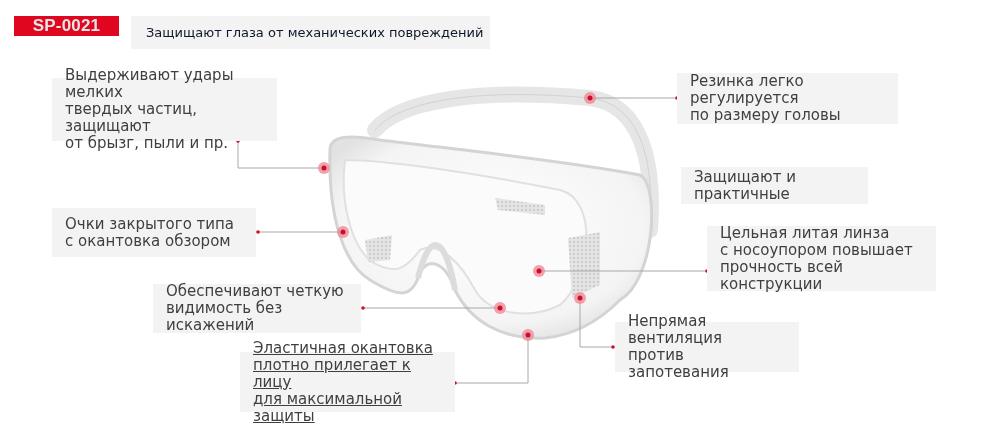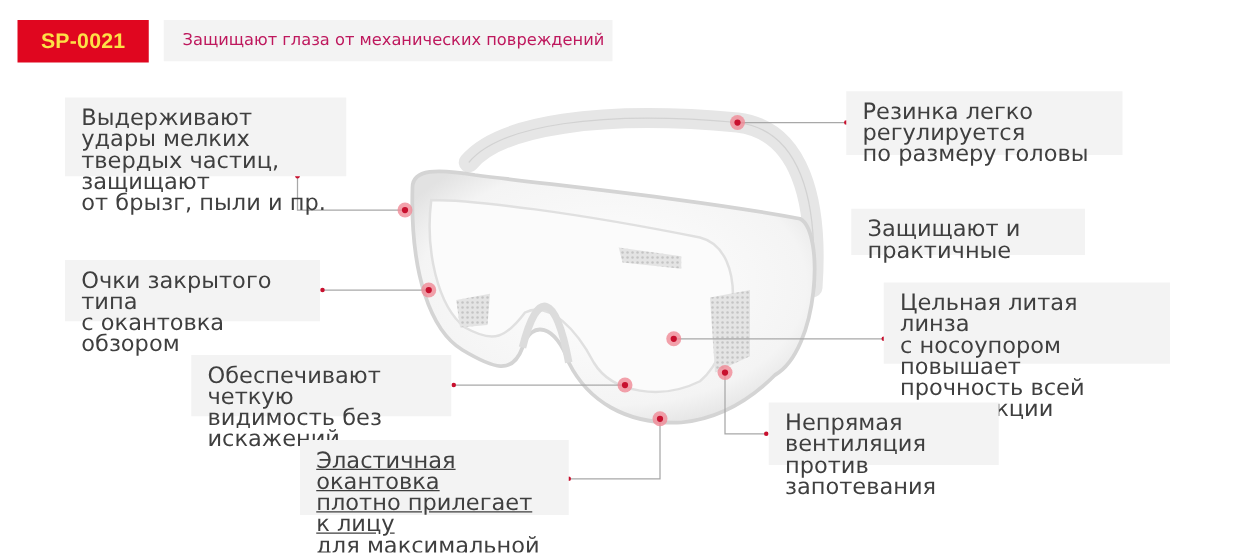--- a/index.html
+++ b/index.html
@@ -1,31 +1,31 @@
 <!DOCTYPE html>
 <html><head>
 <meta charset="utf-8">
 <style>
   * { box-sizing: border-box; margin: 0; padding: 0; }
   html, body { width: 990px; height: 442px; background: #ffffff; overflow: hidden; }
   body { position: relative; font-family: "DejaVu Sans", sans-serif; color: #3a3a3a; }
   .badge {
-    position: absolute; left: 14px; top: 16px; width: 105px; height: 34px;
-    background: #e0061f; color: #fde047; font-weight: bold; font-size: 17px;
+    position: absolute; left: 14px; top: 16px; width: 105px; height: 20px;
+    background: #e0061f; color: #e5e5e5; font-weight: bold; font-size: 17px;
     display: flex; align-items: center; justify-content: center; letter-spacing: 0.2px;
     font-family: "Liberation Sans", sans-serif;
   }
   .subtitle {
     position: absolute; left: 131px; top: 16px; width: 359px; height: 33px;
     background: #f3f3f3; font-size: 13px; display: flex; align-items: center; padding-left: 15px;
-    color: #be185d;
+    color: #0f172a;
   }
   .box {
-    position: absolute; background: #f3f3f3; font-size: 18px; line-height: 17px;
-    color: #3f3f3f; padding: 8px 13px; display: flex; 
+    position: absolute; background: #f3f3f3; font-size: 15px; line-height: 17px;
+    color: #3f3f3f; padding: 8px 13px; display: flex; align-items: center;
   }
   .box span { white-space: pre-line; }
   svg.overlay { position: absolute; left: 0; top: 0; }
 </style>
 </head>
 <body>
 
 <div class="badge">SP-0021</div>
 <div class="subtitle">
   <span>Защищают глаза от механических повреждений</span>

